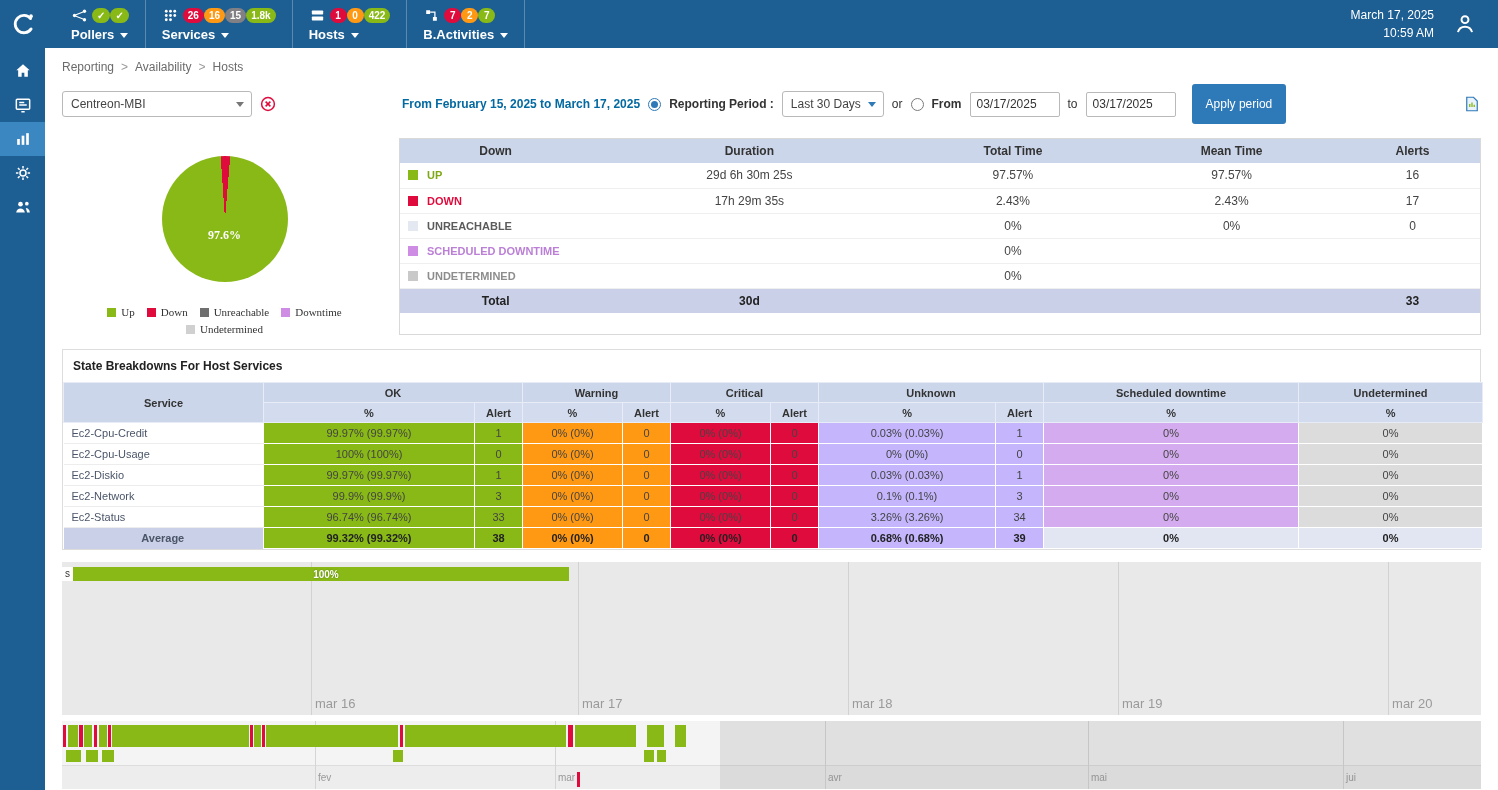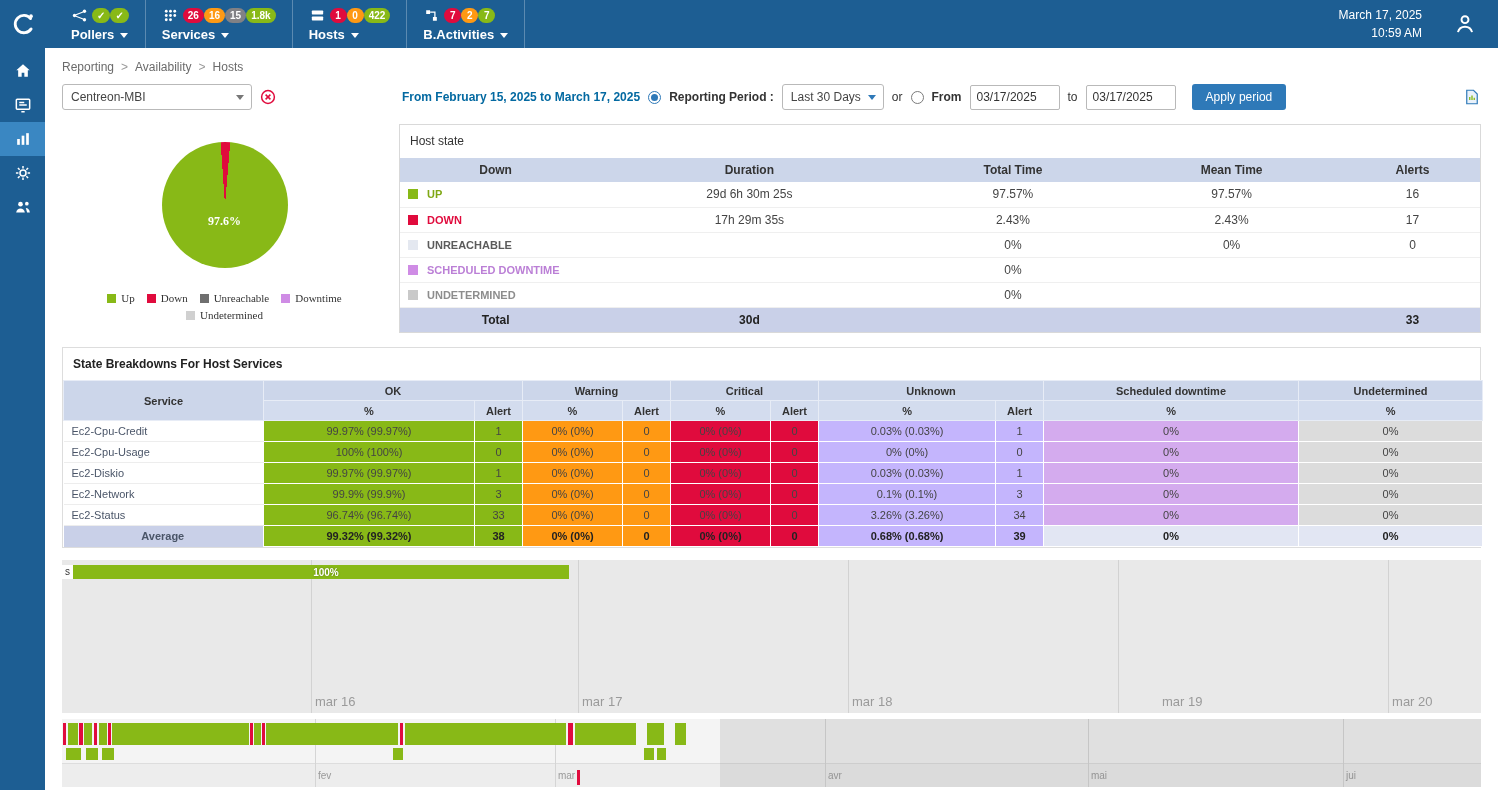--- a/index.html
+++ b/index.html
@@ -13,21 +13,21 @@
   
   .topbar { position: absolute; top: 0; left: 0; width: 1498px; height: 48px; background: #1d5e93; display: flex; align-items: stretch; color: #fff; z-index: 20; }
   .logo { width: 45px; display: flex; align-items: center; justify-content: center; cursor: pointer; }
   .menus { display: flex; margin-left: 10px; }
   .menu { display: flex; flex-direction: column; justify-content: center; gap: 3px; padding: 0 16px; border-right: 1px solid rgba(255,255,255,.28); cursor: pointer; }
   .menu-top { display: flex; align-items: center; gap: 4px; height: 17px; }
   .menu-bottom { display: flex; align-items: center; gap: 6px; font-weight: bold; font-size: 13px; }
   .m-icon { display: inline-flex; width: 17px; height: 17px; }
   .badge { display: inline-flex; align-items: center; justify-content: center; min-width: 17px; height: 15px; border-radius: 9px; padding: 0 5px; font-size: 10px; font-weight: bold; color: #fff; }
   .caret-down { width: 0; height: 0; border-left: 4px solid transparent; border-right: 4px solid transparent; border-top: 5px solid #fff; margin-top: 2px; }
-  .top-right { margin-left: auto; display: flex; align-items: center; gap: 28px; padding-right: 18px; }
+  .top-right { margin-left: auto; display: flex; align-items: center; gap: 16px; padding-right: 18px; }
   .datetime { text-align: right; font-size: 12px; line-height: 1.5; }
   .user-btn { width: 30px; height: 30px; display: flex; align-items: center; justify-content: center; cursor: pointer; }
 
   
   .sidebar { position: absolute; top: 48px; left: 0; width: 45px; height: 742px; background: #1d5e93; display: flex; flex-direction: column; padding-top: 6px; z-index: 10; }
   .side-item { height: 34px; display: flex; align-items: center; justify-content: center; cursor: pointer; }
   .side-item.active { background: #3a87c2; }
 
   
   .main { position: absolute; top: 48px; left: 45px; width: 1453px; height: 742px; padding: 0 17px; overflow: hidden; background: #fff; }
@@ -43,21 +43,21 @@
   .period-select { min-width: 96px; }
   .sel-caret { position: absolute; right: 7px; top: 10px; width: 0; height: 0; border-left: 4px solid transparent; border-right: 4px solid transparent; border-top: 5px solid #777; }
   .period-select .sel-caret { border-top-color: #2e79b8; }
   .clear-btn { display: inline-flex; width: 16px; height: 16px; cursor: pointer; }
   .period-text { font-weight: bold; color: #0369a1; margin-left: 118px; }
   .lbl-bold { font-weight: bold; color: #333; }
   .radio { width: 13px; height: 13px; border: 1px solid #7b7b7b; border-radius: 50%; display: inline-block; background: #fff; cursor: pointer; flex: none; }
   .radio.checked { border-color: #2e79b8; position: relative; }
   .radio.checked::after { content: ""; position: absolute; left: 2px; top: 2px; width: 7px; height: 7px; border-radius: 50%; background: #2e79b8; }
   .date-input { width: 90px; height: 25px; border: 1px solid #b9b9b9; border-radius: 2px; padding: 0 6px; font-size: 12px; color: #333; font-family: "Liberation Sans", sans-serif; }
-  .apply-btn { height: 26px; background: #2e79b8; color: #fff; border: none; border-radius: 3px; padding: 0 14px; font-size: 12px; cursor: pointer; margin-left: 8px; font-family: "Liberation Sans", sans-serif; }
+  .apply-btn { height: 40px; background: #2e79b8; color: #fff; border: none; border-radius: 3px; padding: 0 14px; font-size: 12px; cursor: pointer; margin-left: 8px; font-family: "Liberation Sans", sans-serif; }
   .export-btn { margin-left: auto; display: inline-flex; width: 18px; height: 18px; cursor: pointer; }
 
   
   .row-top { display: flex; gap: 12px; margin-bottom: 14px; align-items: stretch; }
   .pie-panel { width: 325px; display: flex; flex-direction: column; align-items: center; padding-top: 4px; font-family: Liberation Serif, serif; }
   .pie { width: 126px; height: 126px; border-radius: 50%; position: relative; margin-top: 14px; }
   .pie-label { position: absolute; left: 0; right: 0; top: 72px; text-align: center; color: #fff; font-size: 12px; font-weight: bold; }
   .legend { margin-top: 24px; display: flex; flex-wrap: wrap; justify-content: center; gap: 5px 12px; font-size: 11px; color: #333; max-width: 290px; }
   .legend-item { display: inline-flex; align-items: center; gap: 5px; }
   .legend-swatch { width: 9px; height: 9px; display: inline-block; }
@@ -304,21 +304,20 @@
             <span>Downtime</span>
           </span>
           <span class="legend-item">
             <span class="legend-swatch" style="background: rgb(208, 208, 208);"></span>
             <span>Undetermined</span>
           </span>
         </div>
     </div>
 
     <div class="hs-card">
-      <div class="hs-title">Host state</div>
       <table class="hs">
         <colgroup>
           <col style="width:17.7%">
             <col style="width:29.3%">
             <col style="width:19.5%">
             <col style="width:21%">
             <col style="width:12.5%">
         </colgroup>
         <thead>
           <tr>
@@ -503,21 +502,21 @@
 
   <div class="timeline">
     <div class="tl-main" id="tl-main">
         <div class="tl-grid" style="left: 17.55%;"></div>
         <div class="tl-day-label" style="left: 17.55%;">mar 16</div>
         <div class="tl-grid" style="left: 36.36%;"></div>
         <div class="tl-day-label" style="left: 36.36%;">mar 17</div>
         <div class="tl-grid" style="left: 55.39%;"></div>
         <div class="tl-day-label" style="left: 55.39%;">mar 18</div>
         <div class="tl-grid" style="left: 74.42%;"></div>
-        <div class="tl-day-label" style="left: 74.42%; margin-left: 40px;">mar 19</div>
+        <div class="tl-day-label" style="left: 74.42%;">mar 19</div>
         <div class="tl-grid" style="left: 93.45%;"></div>
         <div class="tl-day-label" style="left: 93.45%;">mar 20</div>
         <div class="tl-bar" style="left: 0%; width: 35.7%;"></div>
         <div class="tl-bar-label" style="left: 17.7%;">100%</div>
         <div class="tl-edge-label">s</div>
       </div>
     <div class="tl-nav" id="tl-nav">
         <div class="nav-strip"></div>
         <div class="nav-grid" style="left: 17.83%;"></div>
         <div class="nav-month-label" style="left: 17.83%;">fev</div>

